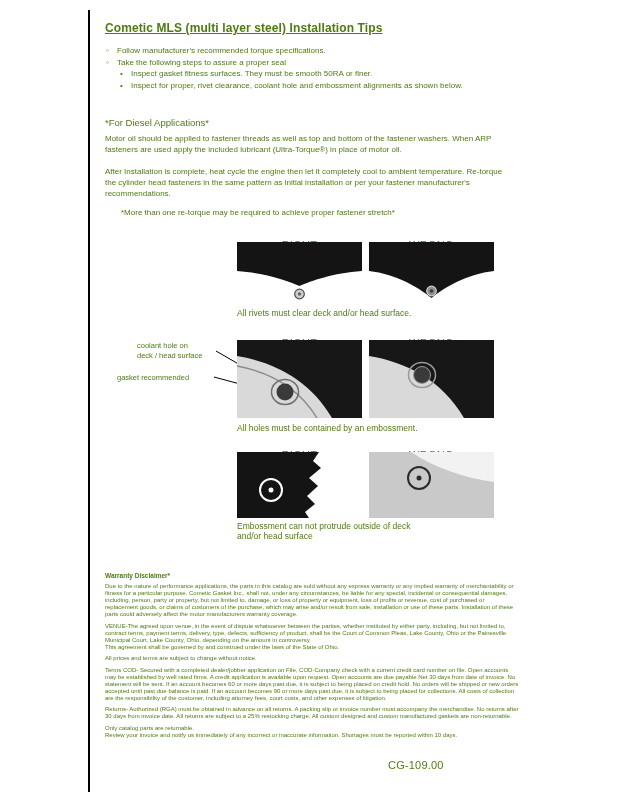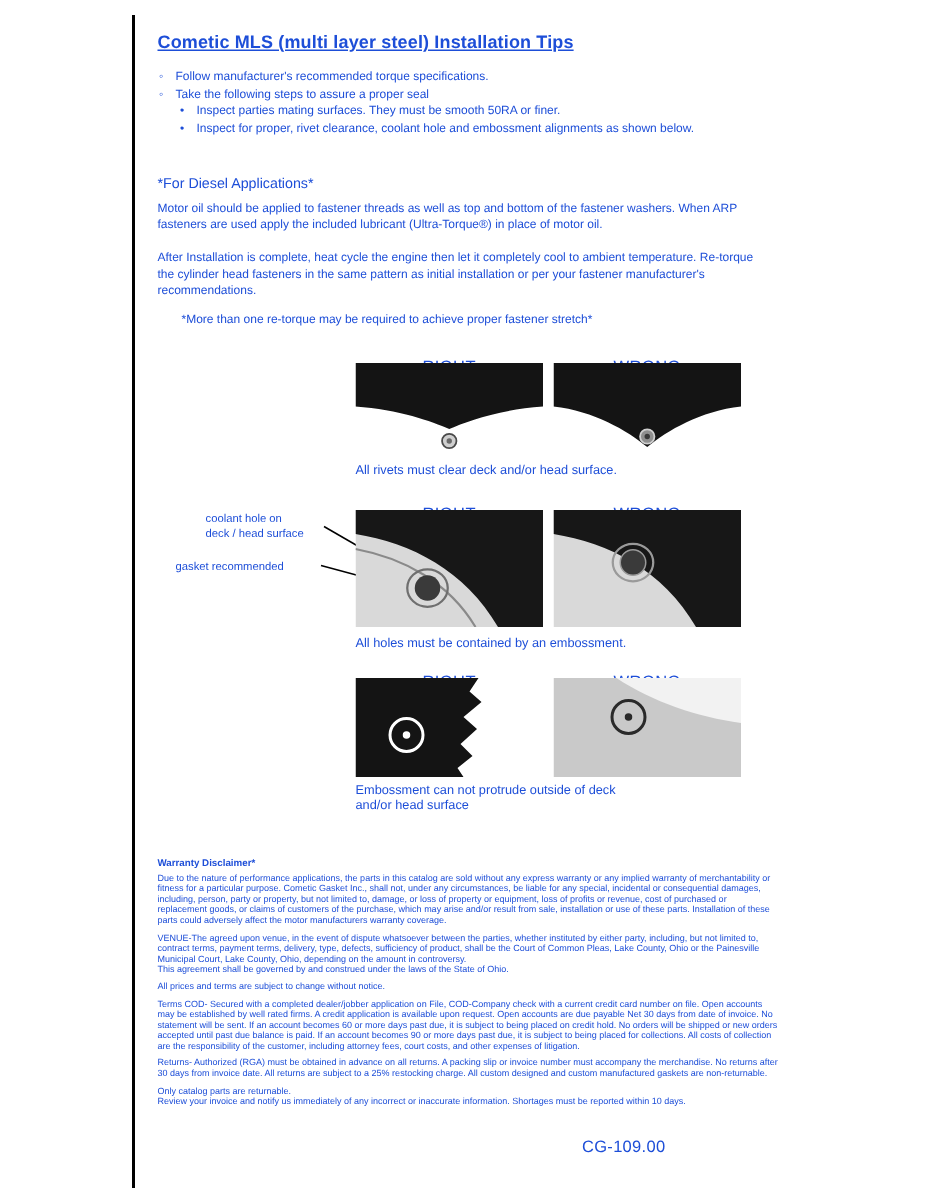--- a/index.html
+++ b/index.html
@@ -1,19 +1,19 @@
 <!DOCTYPE html>
 <html><head>
 <meta charset="utf-8">
 <style>
   * { margin:0; padding:0; box-sizing:border-box; }
   html,body { background:#ffffff; }
   .page {
     position:relative; width:618px; height:800px; background:#ffffff;
-    color:#1d4ed8; font-family:"Liberation Sans", sans-serif; overflow:hidden;
+    color:#4d7c0f; font-family:"Liberation Sans", sans-serif; overflow:hidden;
   }
   .vrule { position:absolute; left:88px; top:10px; width:1.5px; height:782px; background:#000; }
 
   .title {
     position:absolute; left:105px; top:21px;
     font-size:12px; font-weight:bold; text-decoration:underline; letter-spacing:.1px;
   }
 
   .tips { position:absolute; left:106px; top:45px; width:432px; font-size:8px; line-height:11.5px; }
   .bullet { position:relative; padding-left:11px; }
@@ -45,21 +45,21 @@
 <body>
 
 <div class="page">
   <div class="vrule"></div>
 
   <h1 class="title">Cometic MLS (multi layer steel) Installation Tips</h1>
 
   <div class="tips">
     <div class="bullet"><span>Follow manufacturer's recommended torque specifications.</span></div>
     <div class="bullet"><span>Take the following steps to assure a proper seal</span></div>
-    <div class="sub"><span>Inspect parties mating surfaces.  They must be smooth 50RA or finer.</span></div>
+    <div class="sub"><span>Inspect gasket fitness surfaces.  They must be smooth 50RA or finer.</span></div>
     <div class="sub"><span>Inspect for proper, rivet clearance, coolant hole and embossment alignments as shown below.</span></div>
   </div>
 
   <h2 class="diesel-h">*For Diesel Applications*</h2>
   <p class="dp dp1">Motor oil should be applied to fastener threads as well as top and bottom of the fastener washers. When ARP fasteners are used apply the included lubricant (Ultra-Torque®) in place of motor oil.</p>
   <p class="dp dp2">After Installation is complete, heat cycle the engine then let it completely cool to ambient temperature. Re-torque the cylinder head fasteners in the same pattern as initial installation or per your fastener manufacturer's recommendations.</p>
   <p class="dnote">*More than one re-torque may be required to achieve proper fastener stretch*</p>
 
   <div class="dlabel" style="left:237px; top:227px;">RIGHT</div>
   <div class="dlabel" style="left:369px; top:227px;">WRONG</div>

